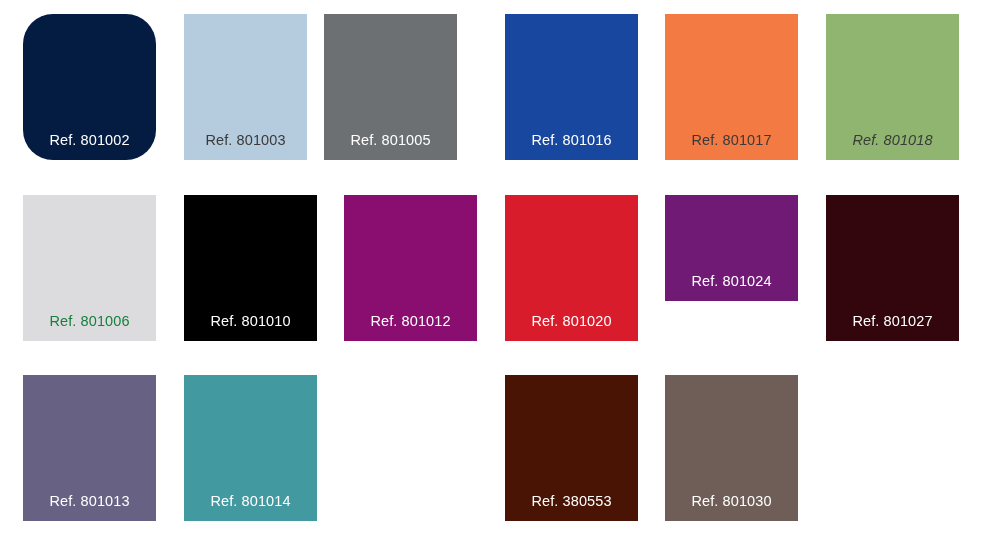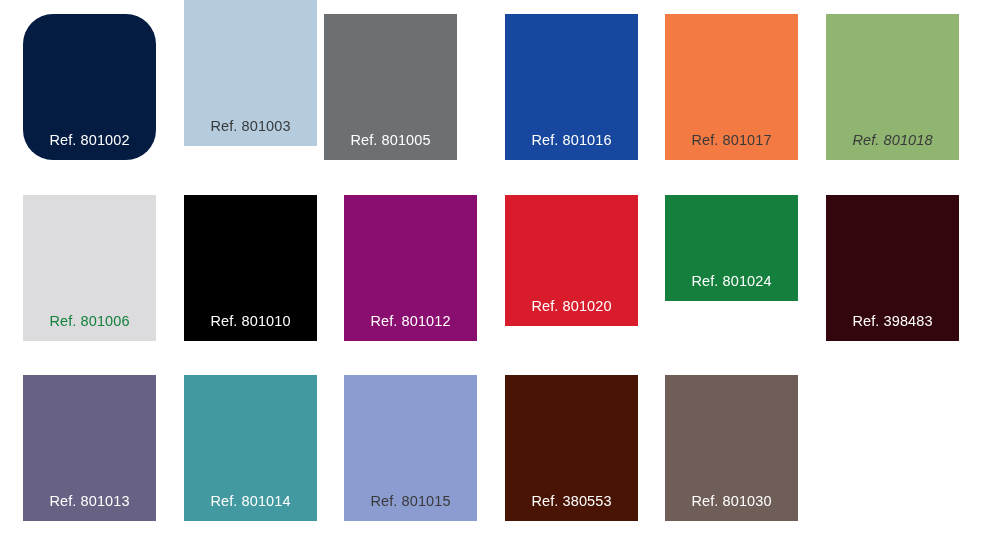--- a/index.html
+++ b/index.html
@@ -37,21 +37,21 @@
     line-height: 1;
   }
 </style>
 </head>
 <body style="background: rgb(255, 255, 255);">
 
 <div id="swatch-grid" style="width: 991px; height: 539px;">
     <div class="swatch" style="left: 23px; top: 14px; width: 133px; height: 146px; background: rgb(4, 27, 66); border-radius: 30px;">
       <div class="swatch-label" style="color: rgb(255, 255, 255);">Ref. 801002</div>
     </div>
-    <div class="swatch" style="left: 184px; top: 0; width: 133px; height: 146px; background: rgb(181, 204, 223);">
+    <div class="swatch" style="left: 184px; top: 14px; width: 123px; height: 146px; background: rgb(181, 204, 223);">
       <div class="swatch-label" style="color: rgb(58, 58, 58);">Ref. 801003</div>
     </div>
     <div class="swatch" style="left: 324px; top: 14px; width: 133px; height: 146px; background: rgb(109, 112, 115);">
       <div class="swatch-label" style="color: rgb(255, 255, 255);">Ref. 801005</div>
     </div>
     <div class="swatch" style="left: 505px; top: 14px; width: 133px; height: 146px; background: rgb(23, 71, 158);">
       <div class="swatch-label" style="color: rgb(255, 255, 255); margin-top: 45px;">Ref. 801016</div>
     </div>
     <div class="swatch" style="left: 665px; top: 14px; width: 133px; height: 146px; background: rgb(243, 122, 67);">
       <div class="swatch-label" style="color: rgb(58, 58, 58);">Ref. 801017</div>
@@ -61,37 +61,34 @@
     </div>
     <div class="swatch" style="left: 23px; top: 195px; width: 133px; height: 146px; background: rgb(220, 220, 222);">
       <div class="swatch-label" style="color: #15803d;">Ref. 801006</div>
     </div>
     <div class="swatch" style="left: 184px; top: 195px; width: 133px; height: 146px; background: rgb(0, 0, 0);">
       <div class="swatch-label" style="color: rgb(255, 255, 255); text-align: center;">Ref. 801010</div>
     </div>
     <div class="swatch" style="left: 344px; top: 195px; width: 133px; height: 146px; background: rgb(138, 14, 112);">
       <div class="swatch-label" style="color: rgb(255, 255, 255);">Ref. 801012</div>
     </div>
-    <div class="swatch" style="left: 505px; top: 195px; width: 133px; height: 131px; background: rgb(217, 28, 43); text-decoration: underline;">
+    <div class="swatch" style="left: 505px; top: 195px; width: 133px; height: 146px; background: rgb(217, 28, 43); text-decoration: underline;">
       <div class="swatch-label" style="color: rgb(255, 255, 255);">Ref. 801020</div>
     </div>
-    <div class="swatch" style="left: 665px; top: 195px; width: 133px; height: 106px; background: #15803d;">
+    <div class="swatch" style="left: 665px; top: 195px; width: 133px; height: 106px; background: #701a75;">
       <div class="swatch-label" style="color: rgb(255, 255, 255);">Ref. 801024</div>
     </div>
     <div class="swatch" style="left: 826px; top: 195px; width: 133px; height: 146px; background: rgb(51, 5, 12);">
-      <div class="swatch-label" style="color: rgb(255, 255, 255);">Ref. 398483</div>
+      <div class="swatch-label" style="color: rgb(255, 255, 255);">Ref. 801027</div>
     </div>
     <div class="swatch" style="left: 23px; top: 375px; width: 133px; height: 146px; background: rgb(103, 98, 132);">
       <div class="swatch-label" style="color: rgb(255, 255, 255);">Ref. 801013</div>
     </div>
     <div class="swatch" style="left: 184px; top: 375px; width: 133px; height: 146px; background: rgb(67, 153, 160);">
       <div class="swatch-label" style="color: rgb(255, 255, 255);">Ref. 801014</div>
-    </div>
-    <div class="swatch" style="left: 344px; top: 375px; width: 133px; height: 146px; background: rgb(139, 156, 208);">
-      <div class="swatch-label" style="color: rgb(58, 58, 58);">Ref. 801015</div>
     </div>
     <div class="swatch" style="left: 505px; top: 375px; width: 133px; height: 146px; background: rgb(74, 20, 5);">
       <div class="swatch-label" style="color: rgb(255, 255, 255);">Ref. 380553</div>
     </div>
     <div class="swatch" style="left: 665px; top: 375px; width: 133px; height: 146px; background: rgb(111, 94, 87);">
       <div class="swatch-label" style="color: rgb(255, 255, 255);">Ref. 801030</div>
     </div>
   </div>
 
 </body></html>

